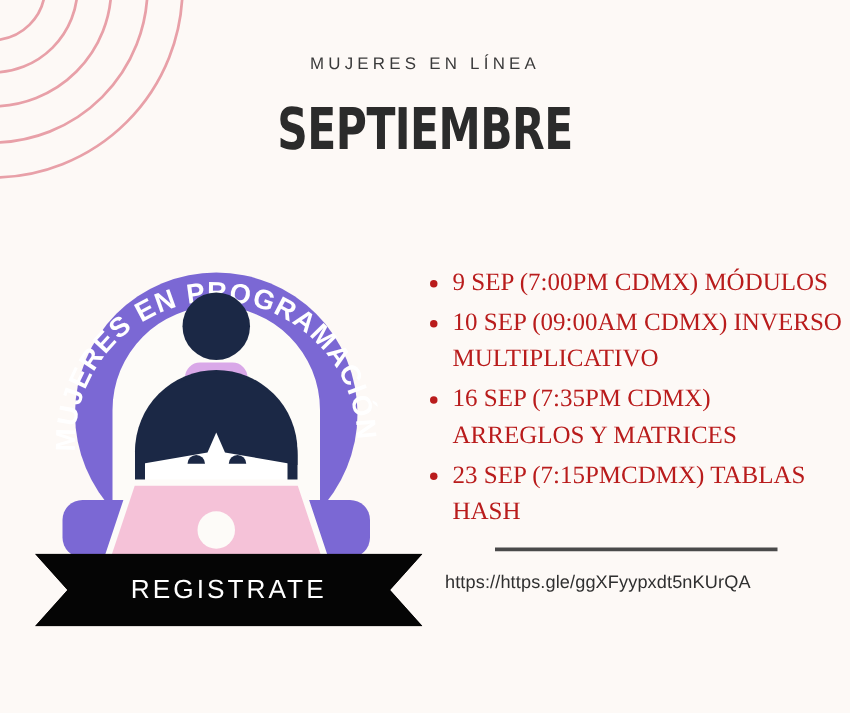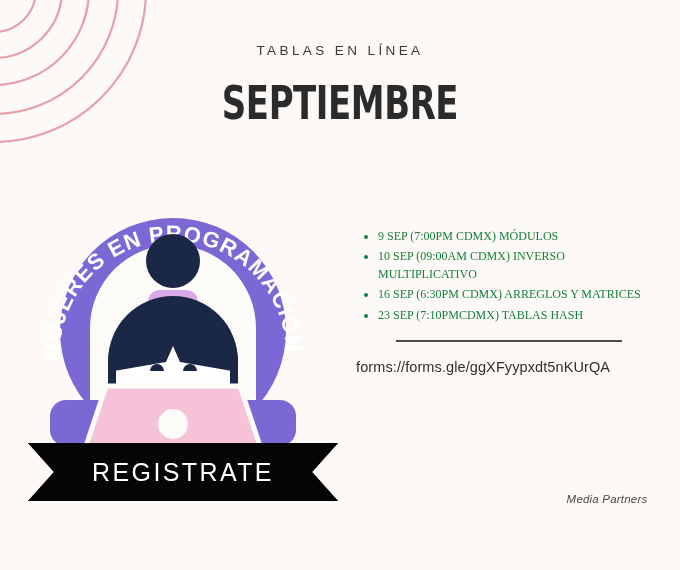--- a/index.html
+++ b/index.html
@@ -29,30 +29,30 @@
   }
 
   
   .badge{position:absolute;left:28px;top:186px;width:290px;height:290px;}
   .badge svg{display:block;}
 
   
   .ribbon{position:absolute;left:28px;top:443px;width:310px;height:58px;}
   .ribbon-label{
     position:absolute;inset:0;display:flex;align-items:center;justify-content:center;
-    color:#fff;font-size:25px;letter-spacing:2.4px;font-weight:400;
+    color:#fff;font-size:21px;letter-spacing:2.4px;font-weight:400;
     font-family:"Liberation Sans",sans-serif;
   }
 
   
   .content{position:absolute;left:344px;top:212px;width:332px;}
   ul.dates{
-    margin:16px;padding:0 0 0 18px;
+    margin:0;padding:0 0 0 18px;
     font-family:"Liberation Serif",serif;
-    font-size:12px;color:#15803d;line-height:1.45;
+    font-size:20px;color:#b91c1c;line-height:1.45;
   }
   ul.dates li{margin-bottom:3px;}
   .divider{
     width:226px;height:2.5px;background:#4a4a4a;
     margin:14px 0 0 52px;
   }
   .url{
     margin:17px 0 0 12px;
     font-size:14.5px;color:#2f2f2f;letter-spacing:.1px;
     font-family:"Liberation Sans",sans-serif;
@@ -75,21 +75,21 @@
     <g fill="none" stroke="#e8a0a8" stroke-width="2.2">
       <circle cx="-6" cy="-10" r="42"></circle>
       <circle cx="-6" cy="-10" r="68"></circle>
       <circle cx="-6" cy="-10" r="95"></circle>
       <circle cx="-6" cy="-10" r="124"></circle>
       <circle cx="-6" cy="-10" r="152"></circle>
     </g>
   </svg>
 
   <div class="header">
-    <div class="kicker">TABLAS EN LÍNEA</div>
+    <div class="kicker">MUJERES EN LÍNEA</div>
     <div class="title">SEPTIEMBRE</div>
   </div>
 
   <div class="badge">
     <svg viewBox="0 0 290 290" width="290" height="290" aria-hidden="true">
       <defs>
         <path id="arcpath" d="M 32,168 A 113,113 0 1 1 258,168"></path>
         <clipPath id="innerClip">
             <circle cx="145" cy="145" r="113"></circle>
           </clipPath>
@@ -128,24 +128,23 @@
                M 310,0 L 284,29 L 310,58 Z" fill="#050505" fill-rule="evenodd"></path>
       <path d="M 0,0 L 310,0 L 284,29 L 310,58 L 0,58 L 26,29 Z" fill="#050505"></path>
     </svg>
     <div class="ribbon-label">REGISTRATE</div>
   </div>
 
   <div class="content">
     <ul class="dates">
       <li>9 SEP (7:00PM CDMX) MÓDULOS</li>
       <li>10 SEP (09:00AM CDMX) INVERSO MULTIPLICATIVO</li>
-      <li>16 SEP (6:30PM CDMX)  ARREGLOS Y MATRICES</li>
-      <li>23 SEP (7:10PMCDMX) TABLAS HASH</li>
+      <li>16 SEP (7:35PM CDMX)  ARREGLOS Y MATRICES</li>
+      <li>23 SEP (7:15PMCDMX) TABLAS HASH</li>
     </ul>
     <div class="divider"></div>
-    <div class="url">forms://forms.gle/ggXFyypxdt5nKUrQA</div>
+    <div class="url">https://https.gle/ggXFyypxdt5nKUrQA</div>
   </div>
 
   <div class="partners">
-    <div class="partners-label">Media Partners</div>
   </div>
 
 </div>
 
 </body></html>

